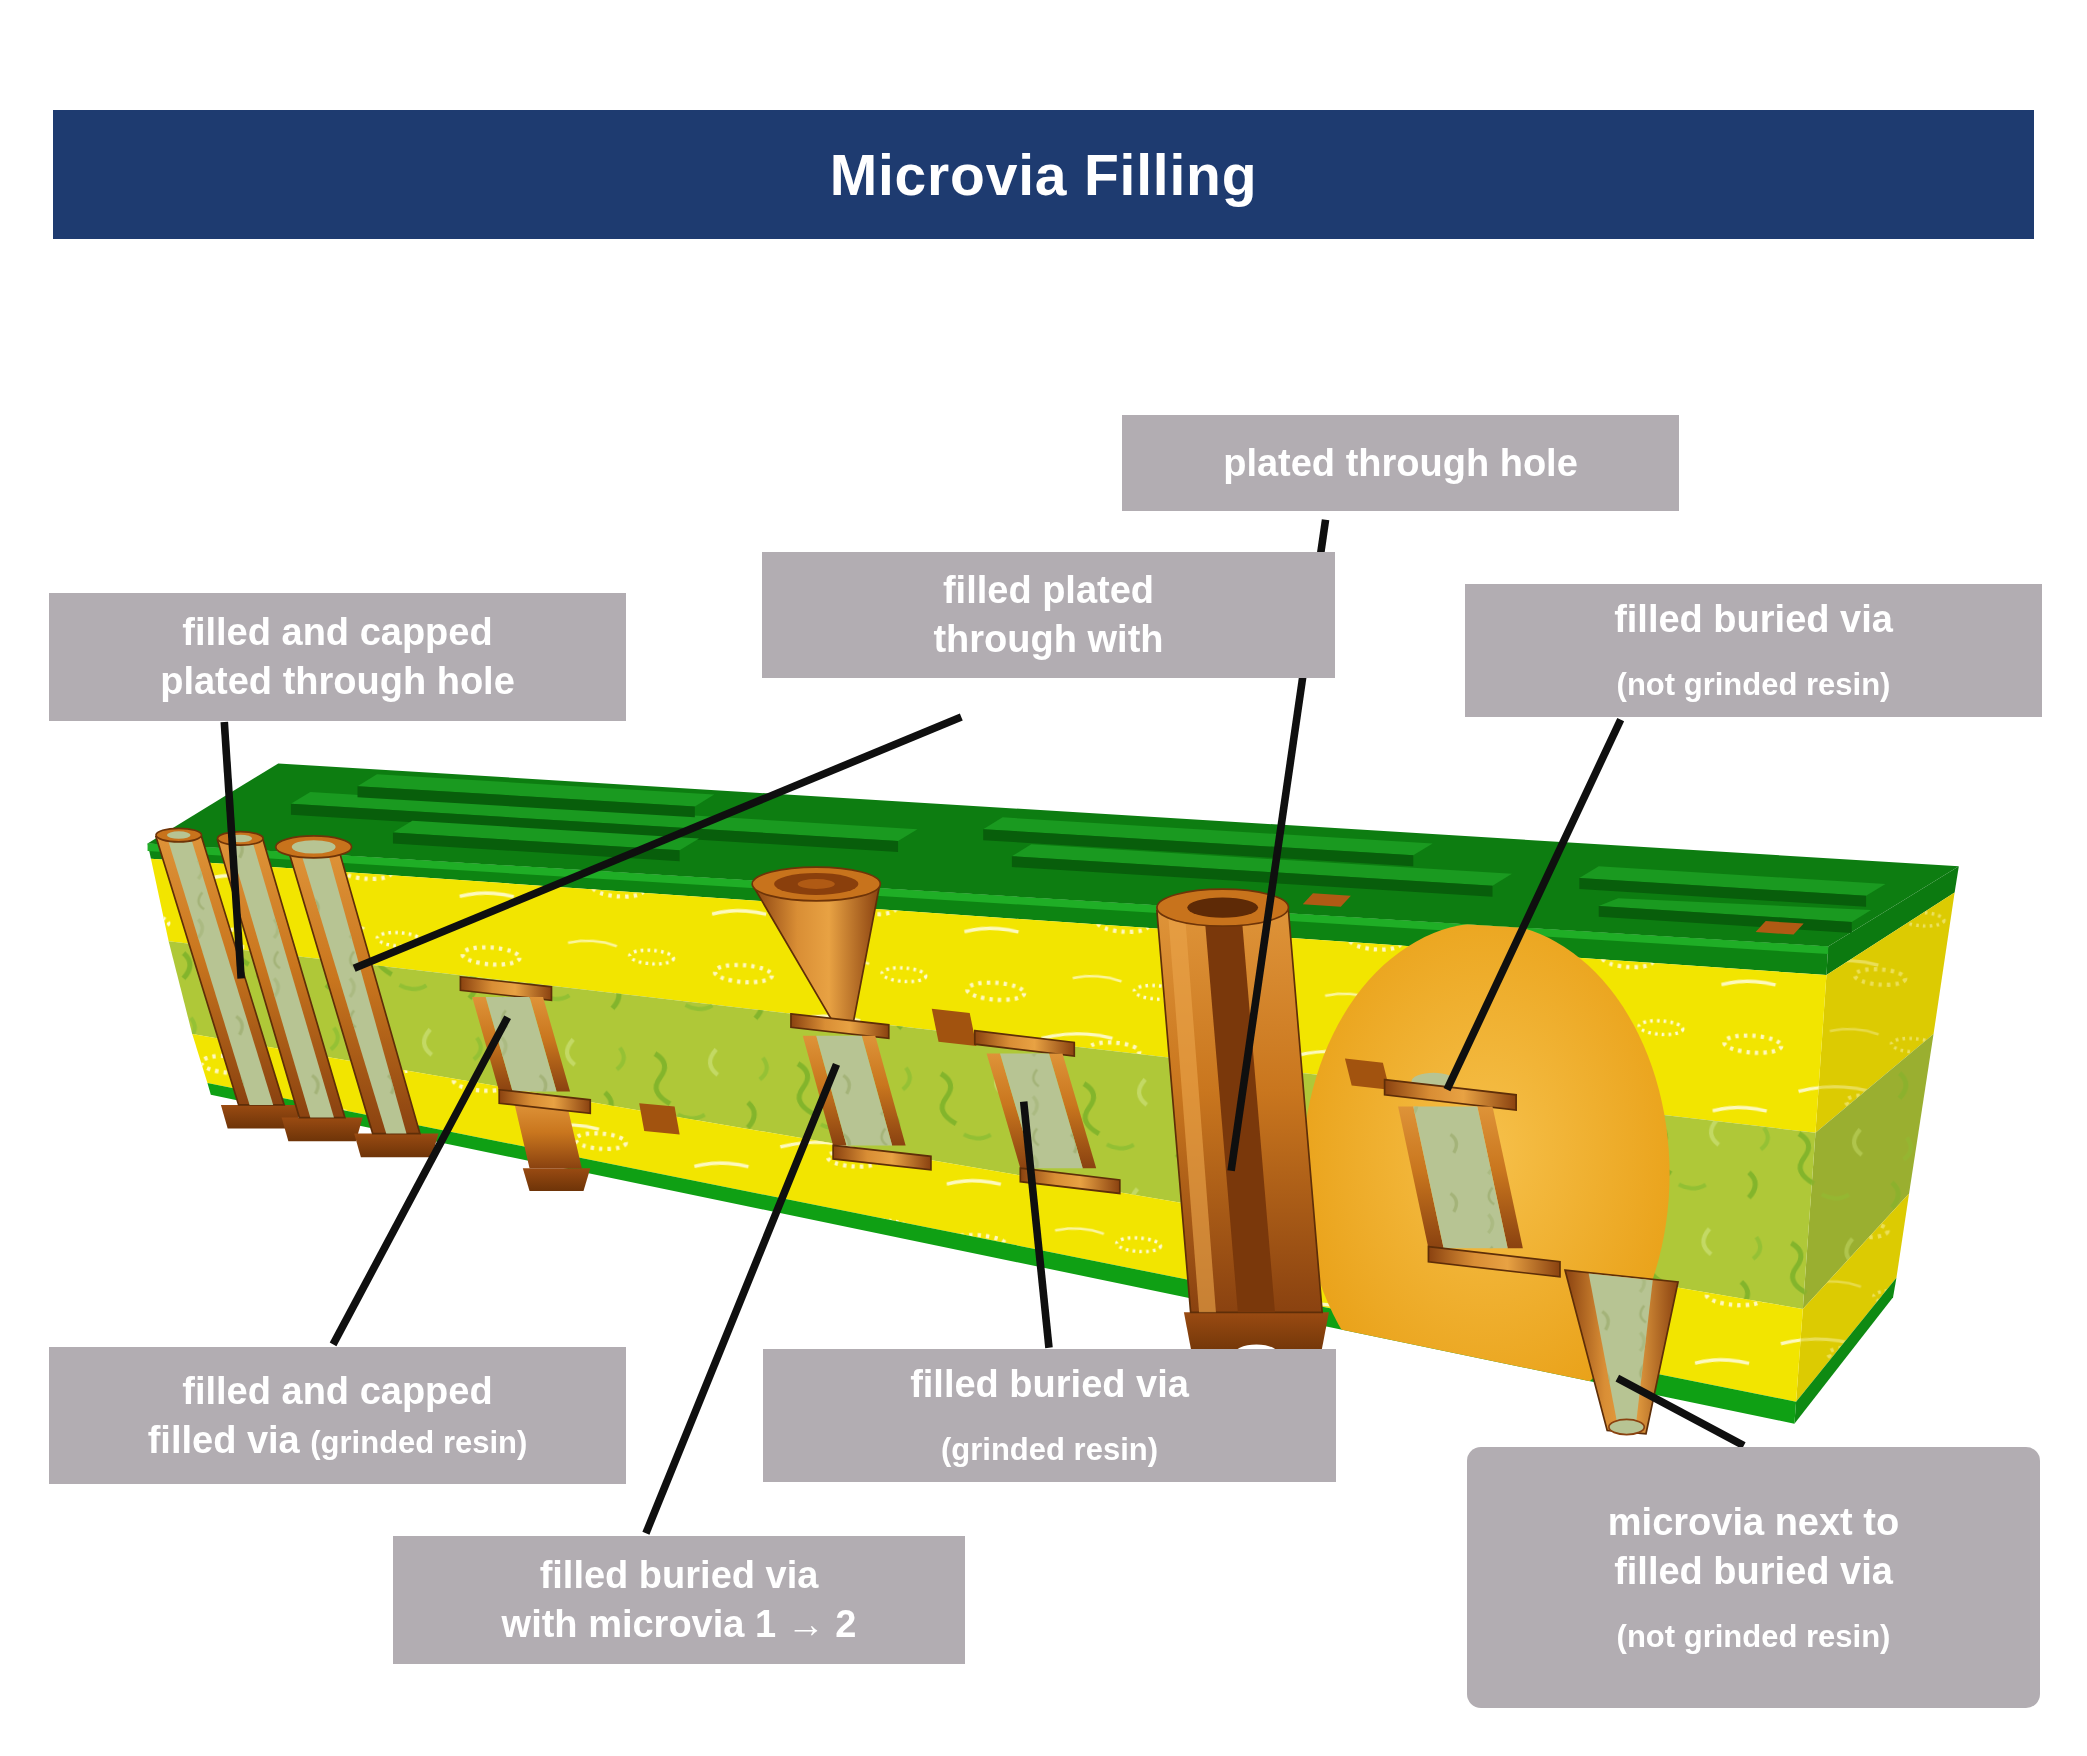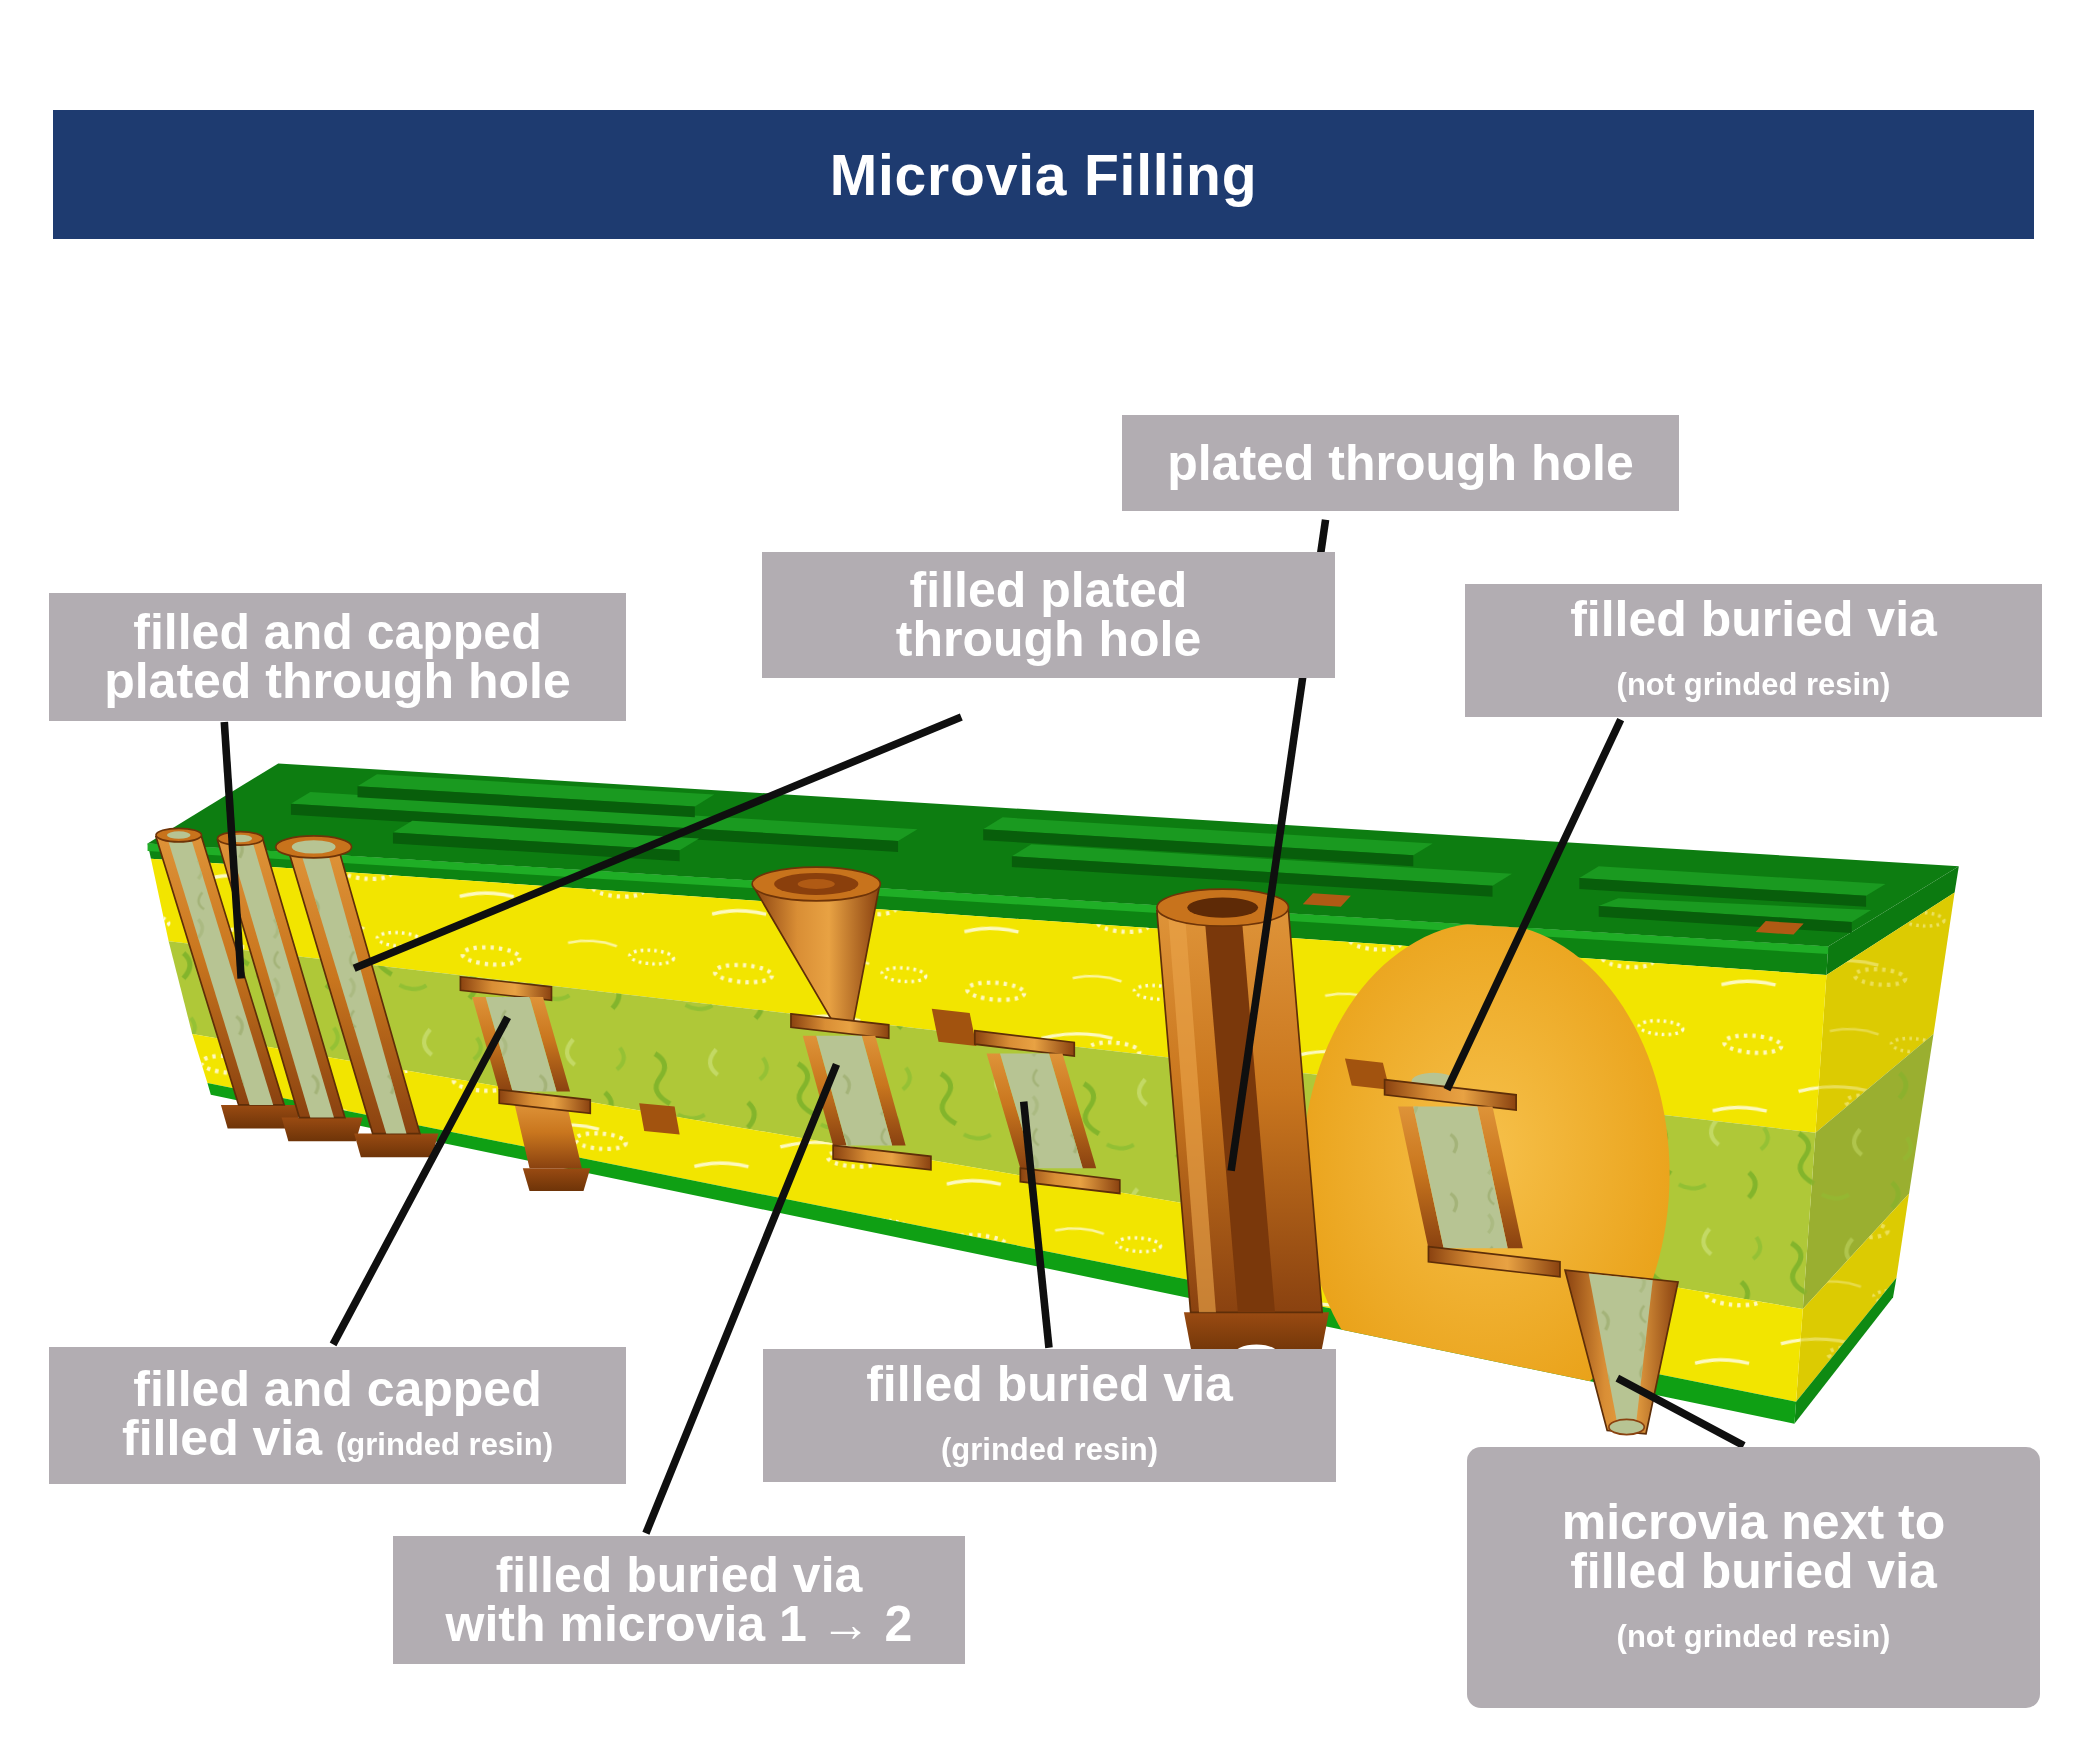--- a/index.html
+++ b/index.html
@@ -4,21 +4,21 @@
 <style>
   html,body{margin:0;padding:0;background:#ffffff;}
   body{width:2087px;height:1757px;position:relative;font-family:"Liberation Sans",sans-serif;overflow:hidden;}
   #stage{position:absolute;left:0;top:0;width:2087px;height:1757px;padding-left:14px;}
   svg.board{position:absolute;left:0;top:0;width:2087px;height:1757px;}
   .title-bar{position:absolute;left:53px;top:110px;width:1981px;height:129px;background:#1E3B70;
     display:flex;align-items:center;justify-content:center;}
   .title-bar .t{color:#ffffff;font-size:57px;font-weight:bold;letter-spacing:0.8px;}
   .lbl{position:absolute;background:#B2ADB2;color:#ffffff;font-weight:bold;
     display:flex;flex-direction:column;justify-content:center;align-items:center;text-align:center;}
-  .lbl .big{font-size:50px;line-height:49px;white-space:nowrap;text-align:center;}
+  .lbl .big{font-size:38px;line-height:49px;white-space:nowrap;text-align:center;}
   .lbl .sm{font-size:31px;line-height:42px;white-space:nowrap;margin-top:20px;}
   .lbl .mix .big,.lbl .mix .sm{display:inline;}
   #lbl-1{left:49px;top:593px;width:577px;height:128px;}
   #lbl-2{left:762px;top:552px;width:573px;height:126px;}
   #lbl-3{left:1122px;top:415px;width:557px;height:96px;}
   #lbl-4{left:1465px;top:584px;width:577px;height:133px;}
   #lbl-5{left:49px;top:1347px;width:577px;height:137px;}
   #lbl-6{left:393px;top:1536px;width:572px;height:128px;}
   #lbl-7{left:763px;top:1349px;width:573px;height:133px;}
   #lbl-8{left:1467px;top:1447px;width:573px;height:261px;border-radius:14px;}
@@ -261,21 +261,21 @@
   <div class="title-bar">
     <span class="t">Microvia Filling</span>
   </div>
 
   <div class="lbl" id="lbl-1">
     <span class="big">filled and capped</span>
     <span class="big">plated through hole</span>
   </div>
   <div class="lbl" id="lbl-2">
     <span class="big">filled plated</span>
-    <span class="big">through hole</span>
+    <span class="big">through with</span>
   </div>
   <div class="lbl" id="lbl-3">
     <span class="big">plated through hole</span>
   </div>
   <div class="lbl" id="lbl-4">
     <span class="big">filled buried via</span>
     <span class="sm">(not grinded resin)</span>
   </div>
   <div class="lbl" id="lbl-5">
     <span class="big">filled and capped</span>

